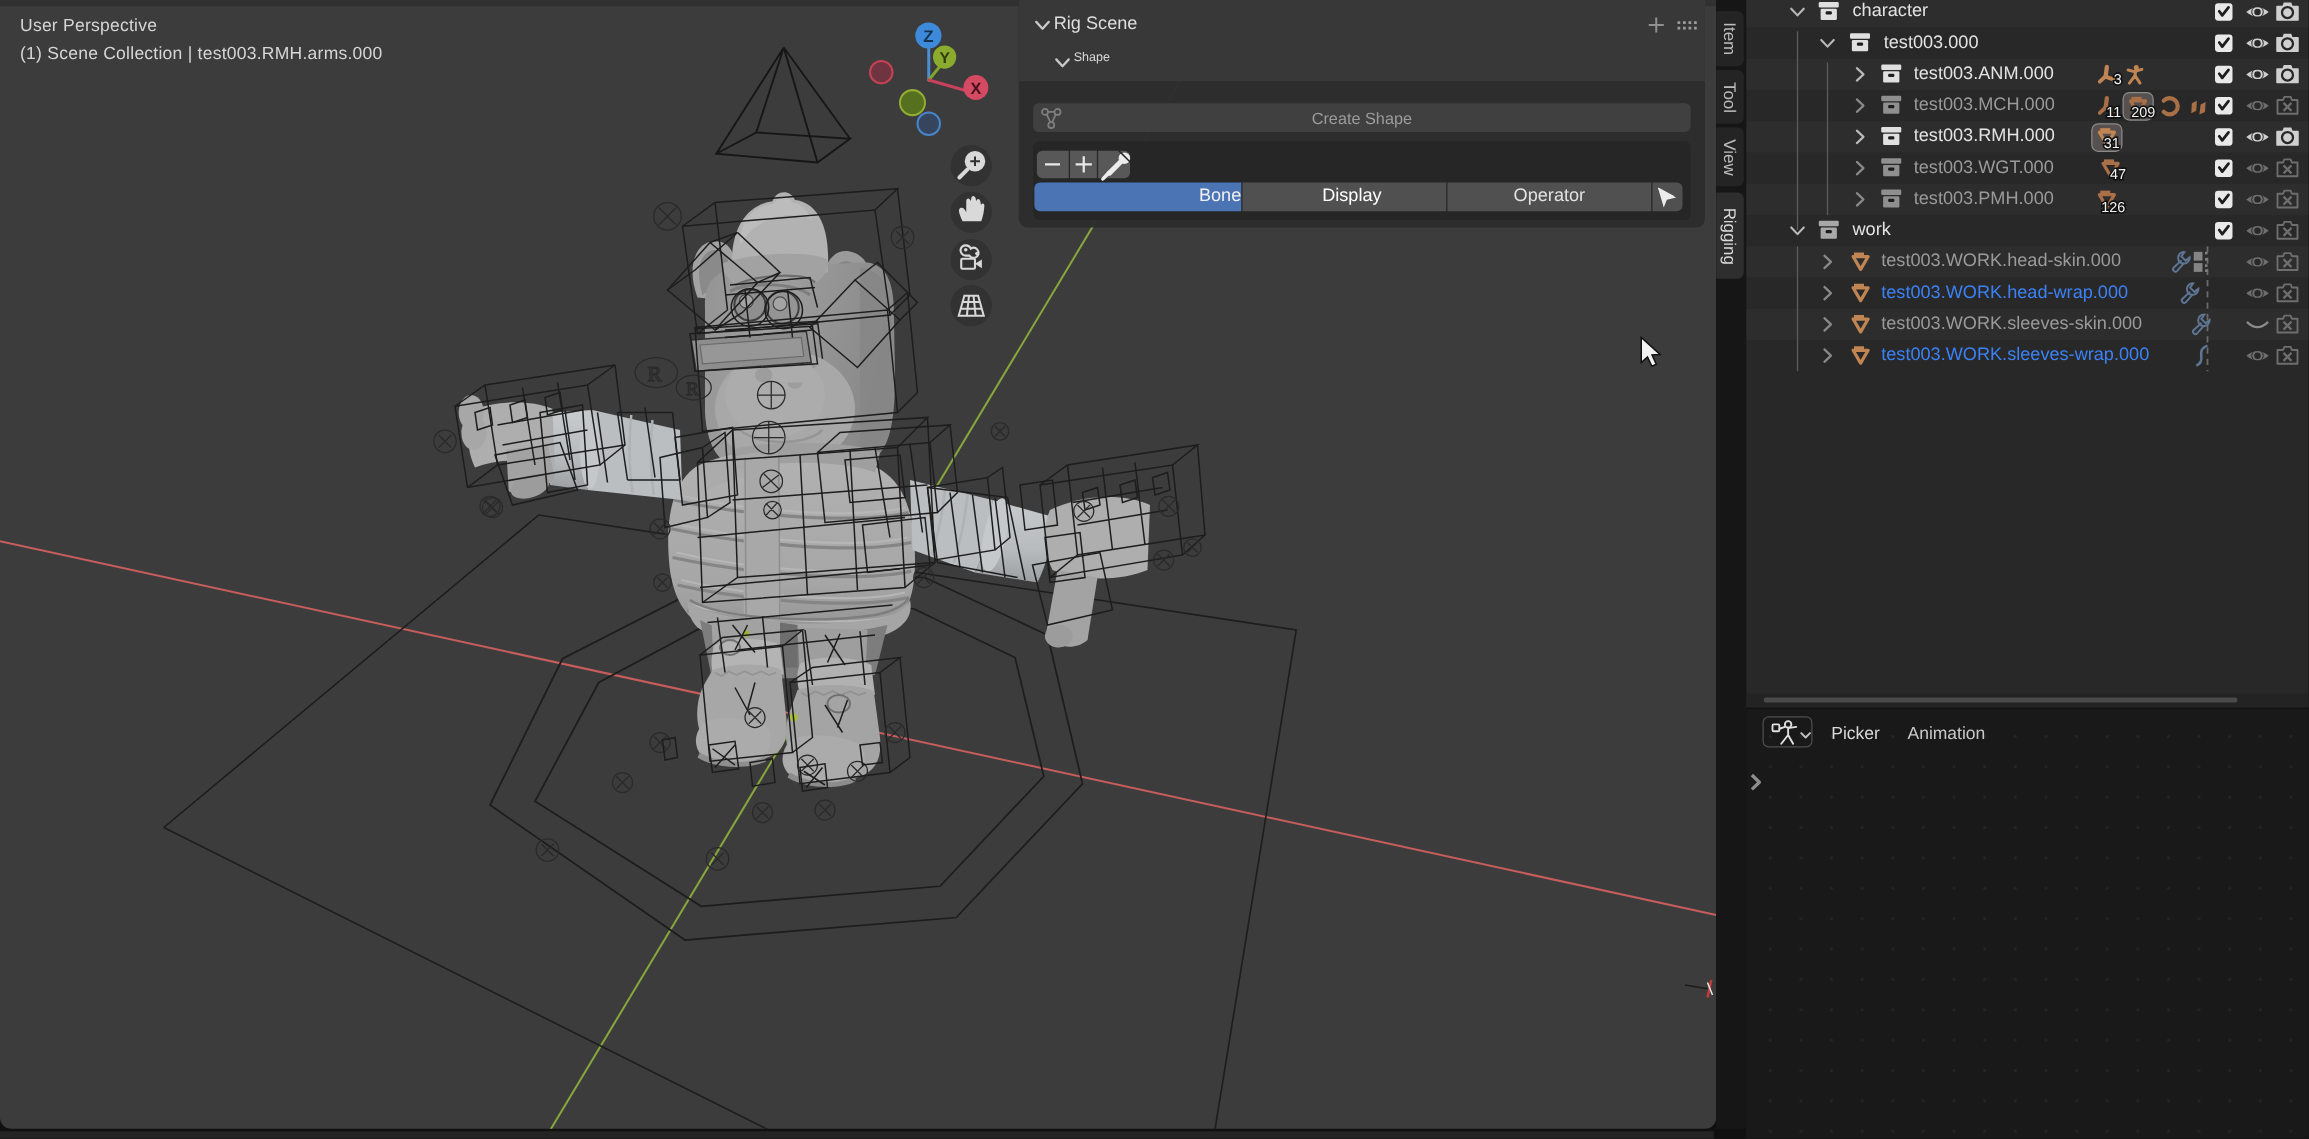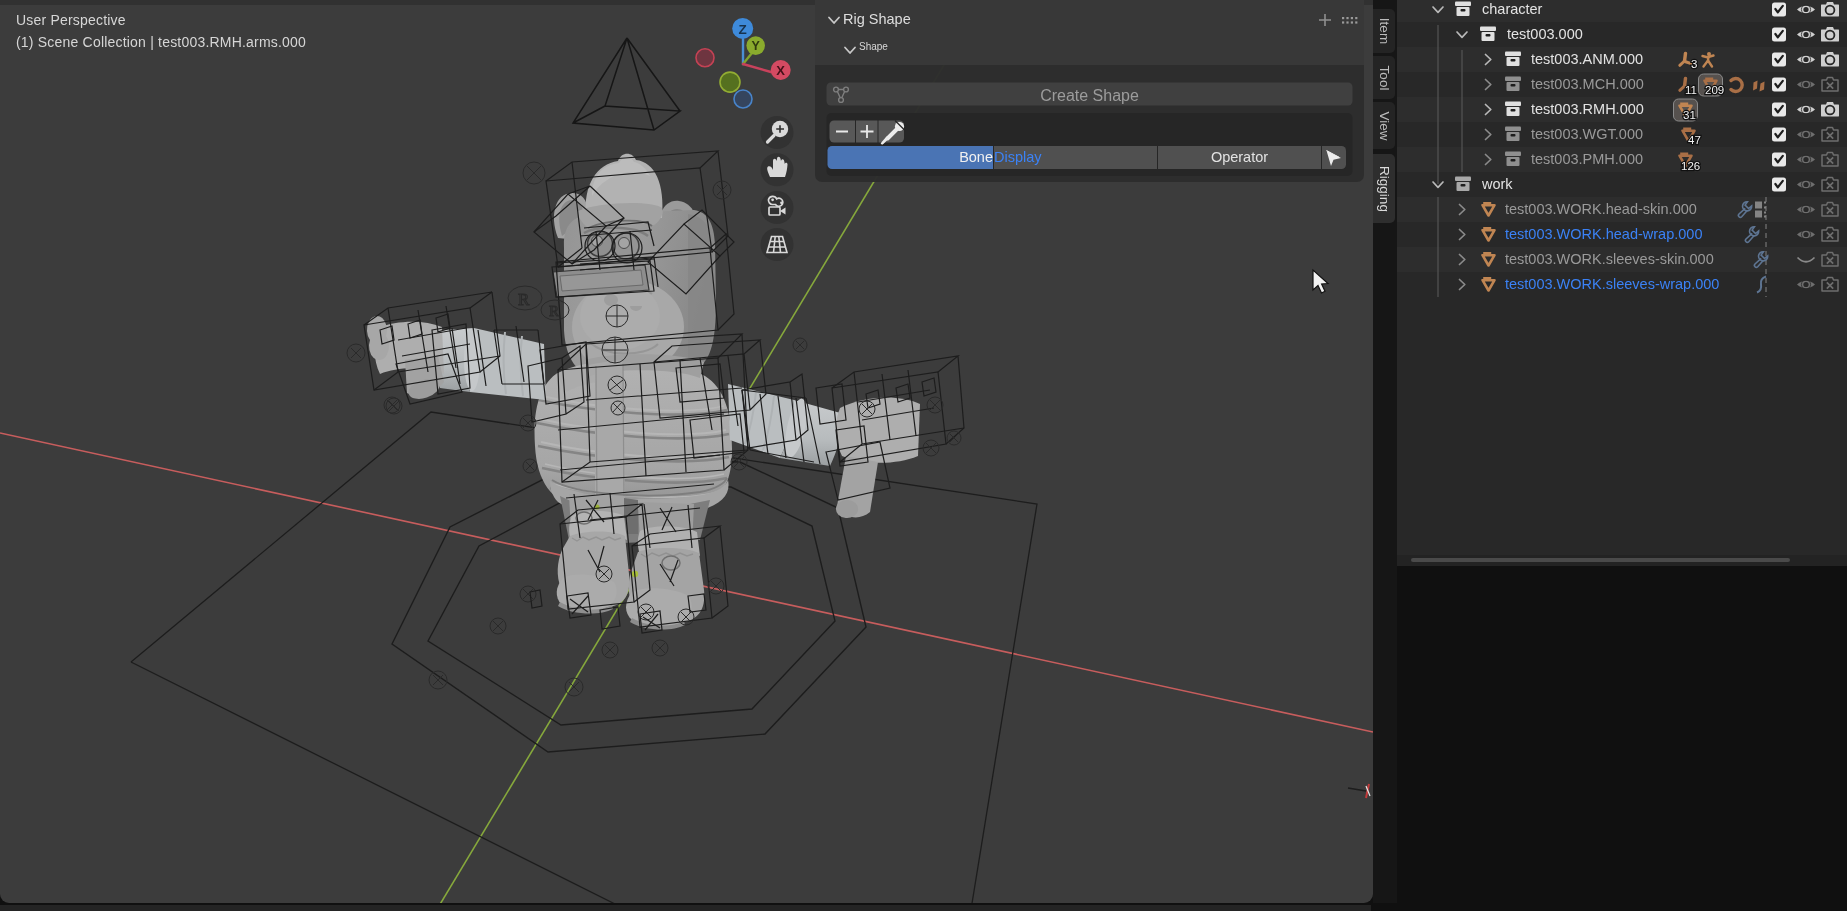--- a/index.html
+++ b/index.html
@@ -316,25 +316,25 @@
 <path d="M82,135 L72.5,144.5" stroke="#ececec" stroke-width="4" stroke-linecap="round"></path>
 <path d="M72.5,144.5 L68,149 L66.5,150 L67.5,148.5 L72,143.5" stroke="#ececec" stroke-width="2" stroke-linecap="round"></path>
 <path d="M80,126.5 L90.5,137" stroke="#262626" stroke-width="1.2"></path>
 <path d="M17,152 h161 v23 h-161 a4.5,4.5 0 0 1 -4.5,-4.5 v-14 a4.5,4.5 0 0 1 4.5,-4.5 Z" fill="#4a74b4"></path>
 <rect x="179" y="152" width="163" height="23" fill="#505050"></rect>
 <rect x="343" y="152" width="163" height="23" fill="#505050"></rect>
 <path d="M507,152 h19.5 a4.5,4.5 0 0 1 4.5,4.5 v14 a4.5,4.5 0 0 1 -4.5,4.5 h-19.5 Z" fill="#505050"></path>
 <path d="M511.5,156.5 L516,172 L518.5,165.8 L526,164 Z" fill="#ececec"></path>
 <path d="M511.5,156.5 L524,163.2" stroke="#ececec" stroke-width="1"></path>
       </svg>
-      <div class="abs" style="left:28px;top:17px;font-size:14.5px;color:#dedede;">Rig Shape</div>
+      <div class="abs" style="left:28px;top:17px;font-size:14.5px;color:#dedede;">Rig Scene</div>
       <div class="abs" style="left:44px;top:47px;font-size:10px;color:#d8d8d8;">Shape</div>
-      <div class="abs" style="left:0px;top:93px;width:549px;text-align:center;font-size:16px;color:#9c9c9c;">Create Shape</div>
+      <div class="abs" style="left:0px;top:93px;width:549px;text-align:center;font-size:13px;color:#9c9c9c;">Create Shape</div>
       <div class="abs" style="left:17px;top:155px;width:161px;text-align:right;font-size:14.5px;color:#f0f0f0;">Bone</div>
-      <div class="abs" style="left:179px;top:155px;width:163px;font-size:14.5px;color:#3b82f6;">Display</div>
+      <div class="abs" style="left:179px;top:155px;width:163px;text-align:center;font-size:14.5px;color:#ffffff;padding-left:12px;">Display</div>
       <div class="abs" style="left:343px;top:155px;width:163px;text-align:center;font-size:14.5px;color:#e2e2e2;">Operator</div>
     </div>
   </div>
 
   <div class="abs" id="tabcol">
     <div class="vtab" style="top:9px;height:44px;">
         <span>Item</span>
       </div>
     <div class="vtab" style="top:56px;height:43px;">
         <span>Tool</span>
@@ -602,13 +602,27 @@
 <div class="rlabel" style="left:134px;top:101px;color:#e3e3e3;">test003.RMH.000</div>
 <div class="rlabel" style="left:134px;top:126px;color:#9a9a9a;">test003.WGT.000</div>
 <div class="rlabel" style="left:134px;top:151px;color:#9a9a9a;">test003.PMH.000</div>
 <div class="rlabel" style="left:85px;top:176px;color:#e3e3e3;">work</div>
 <div class="rlabel" style="left:108px;top:201px;color:#9a9a9a;text-align:center;">test003.WORK.head-skin.000</div>
 <div class="rlabel" style="left:108px;top:226px;color:#3b82f6;">test003.WORK.head-wrap.000</div>
 <div class="rlabel" style="left:108px;top:251px;color:#9a9a9a;">test003.WORK.sleeves-skin.000</div>
 <div class="rlabel" style="left:108px;top:276px;color:#3b82f6;">test003.WORK.sleeves-wrap.000</div>
   </div>
 
+  <div class="abs" id="picker">
+    <div class="abs" style="left:13px;top:6px;width:40px;height:25px;border:1px solid #4e4e4e;border-radius:5px;"></div>
+    <svg class="abs" width="450" height="344" viewBox="0 0 450 344" style="left:0;top:0">
+<g stroke="#e0e0e0" stroke-width="1.5" fill="none" stroke-linecap="round">
+          <rect x="21" y="12.5" width="5.5" height="5.5" rx="1"></rect>
+          <circle cx="33.5" cy="12.5" r="2.6"></circle>
+          <path d="M26.5,16 L31,14.5 M33.5,15.2 L33.5,21 M33.5,15.5 L40,14.5 M33.5,21 L28,28 M33.5,21 L37.5,28"></path>
+        </g>
+<path d="M44,19.5 L47.5,23 L51,19.5" stroke="#c0c0c0" stroke-width="1.6" fill="none" stroke-linecap="round" stroke-linejoin="round"></path>
+<path d="M4.5,53 L10.5,58.8 L4.5,64.5" stroke="#8d8d8d" stroke-width="2.6" fill="none" stroke-linejoin="round"></path>
+    </svg>
+    <div class="abs" style="left:68px;top:11px;font-size:14px;color:#dadada;">Picker</div>
+    <div class="abs" style="left:129px;top:11px;font-size:14px;color:#c9c9c9;">Animation</div>
+  </div>
 </div>
 
 </body></html>

